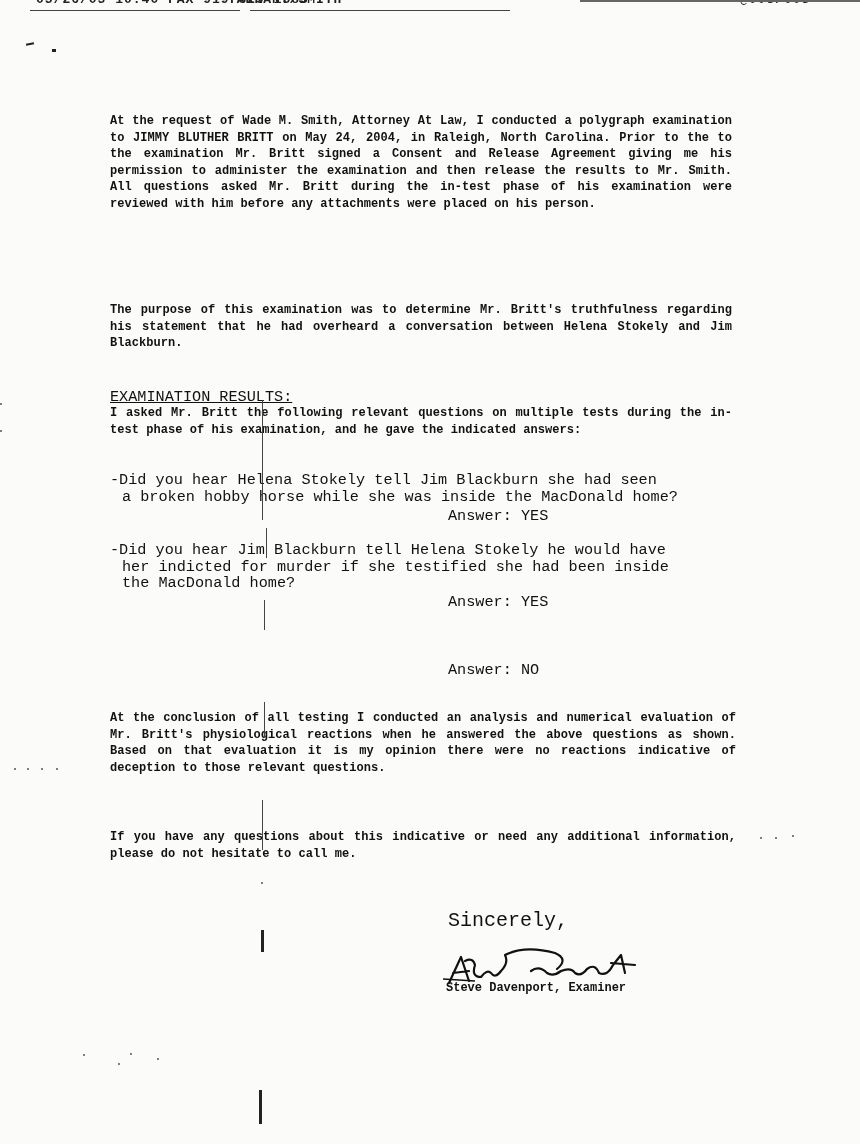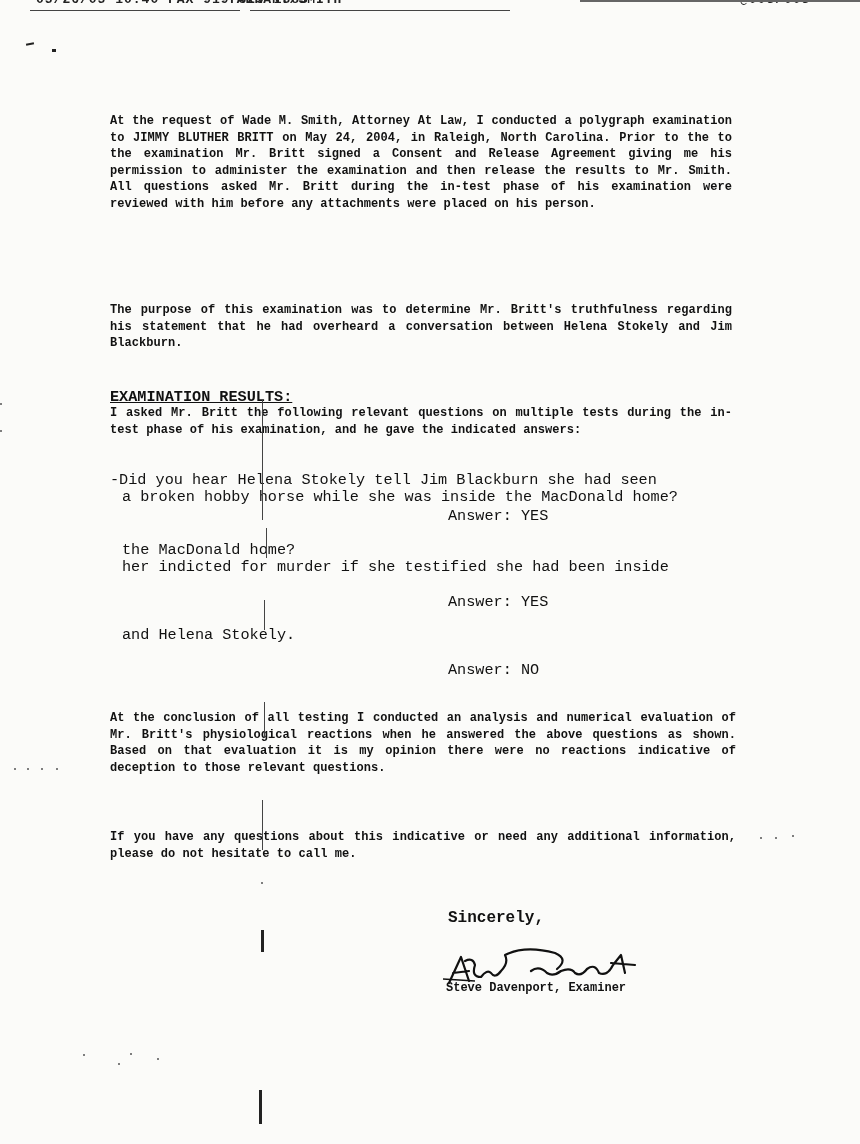--- a/index.html
+++ b/index.html
@@ -48,21 +48,21 @@
       font-weight: bold;
       text-align: justify;
       text-align-last: left;
       margin: 0;
       letter-spacing: 0.05px;
     }
     .p1 { position: absolute; top: 0; left: 0; width: 622px; }
     .p2 { position: absolute; top: 189px; left: 0; width: 622px; }
     .heading {
       position: absolute; top: 275px; left: 0;
-      font-size: 15.2px; font-weight: bold; text-decoration: underline;
+      font-size: 15.2px; font-weight: normal; text-decoration: underline;
     }
     .p3 { position: absolute; top: 292px; left: 0; width: 622px; }
     .q {
       position: absolute; left: 0; width: 640px;
       font-size: 15.2px; line-height: 16.6px; font-weight: normal;
     }
     .q .cont { padding-left: 12px; display: block; }
     .answer {
       position: absolute; left: 338px;
       font-size: 15.2px; font-weight: normal;
@@ -70,21 +70,21 @@
     .q1 { top: 359px; }
     .a1 { top: 394px; }
     .q2 { top: 429px; }
     .a2 { top: 480px; }
     .q3 { top: 514px; }
     .a3 { top: 548px; }
     .p4 { position: absolute; top: 597px; left: 0; width: 626px; }
     .p5 { position: absolute; top: 716px; left: 0; width: 626px; }
     .closing {
       position: absolute; top: 796px; left: 338px;
-      font-size: 16px; font-weight: bold;
+      font-size: 20px; font-weight: normal;
     }
     .signature {
       position: absolute; top: 830px; left: 325px; width: 260px; height: 45px;
     }
     .signer {
       position: absolute; top: 868px; left: 336px;
       font-size: 12px; font-weight: bold;
     }
     .fold-line {
       position: absolute; left: 262px; width: 2px;
@@ -116,27 +116,27 @@
 
   <p class="para p3">I asked Mr. Britt the following relevant questions on multiple tests during the in-test phase of his examination, and he gave the indicated answers:</p>
 
   <div class="q q1">
     <span>-Did you hear Helena Stokely tell Jim Blackburn she had seen</span>
     <span class="cont">a broken hobby horse while she was inside the MacDonald home?</span>
   </div>
   <div class="answer a1">Answer: YES</div>
 
   <div class="q q2">
+    <span>-Did you hear Jim Blackburn tell Helena Stokely he would have</span>
+    <span class="cont">her indicted for murder if she testified she had been inside</span>
     <span class="cont">the MacDonald home?</span>
-    <span class="cont">her indicted for murder if she testified she had been inside</span>
   </div>
   <div class="answer a2">Answer: YES</div>
 
   <div class="q q3">
-    <span class="cont">and Helena Stokely.</span>
   </div>
   <div class="answer a3">Answer: NO</div>
 
   <p class="para p4">At the conclusion of all testing I conducted an analysis and numerical evaluation of Mr. Britt's physiological reactions when he answered the above questions as shown. Based on that evaluation it is my opinion there were no reactions indicative of deception to those relevant questions.</p>
 
   <p class="para p5">If you have any questions about this indicative or need any additional information, please do not hesitate to call me.</p>
 
   <div class="closing">Sincerely,</div>
 
   <svg class="signature" viewBox="0 0 260 45">

